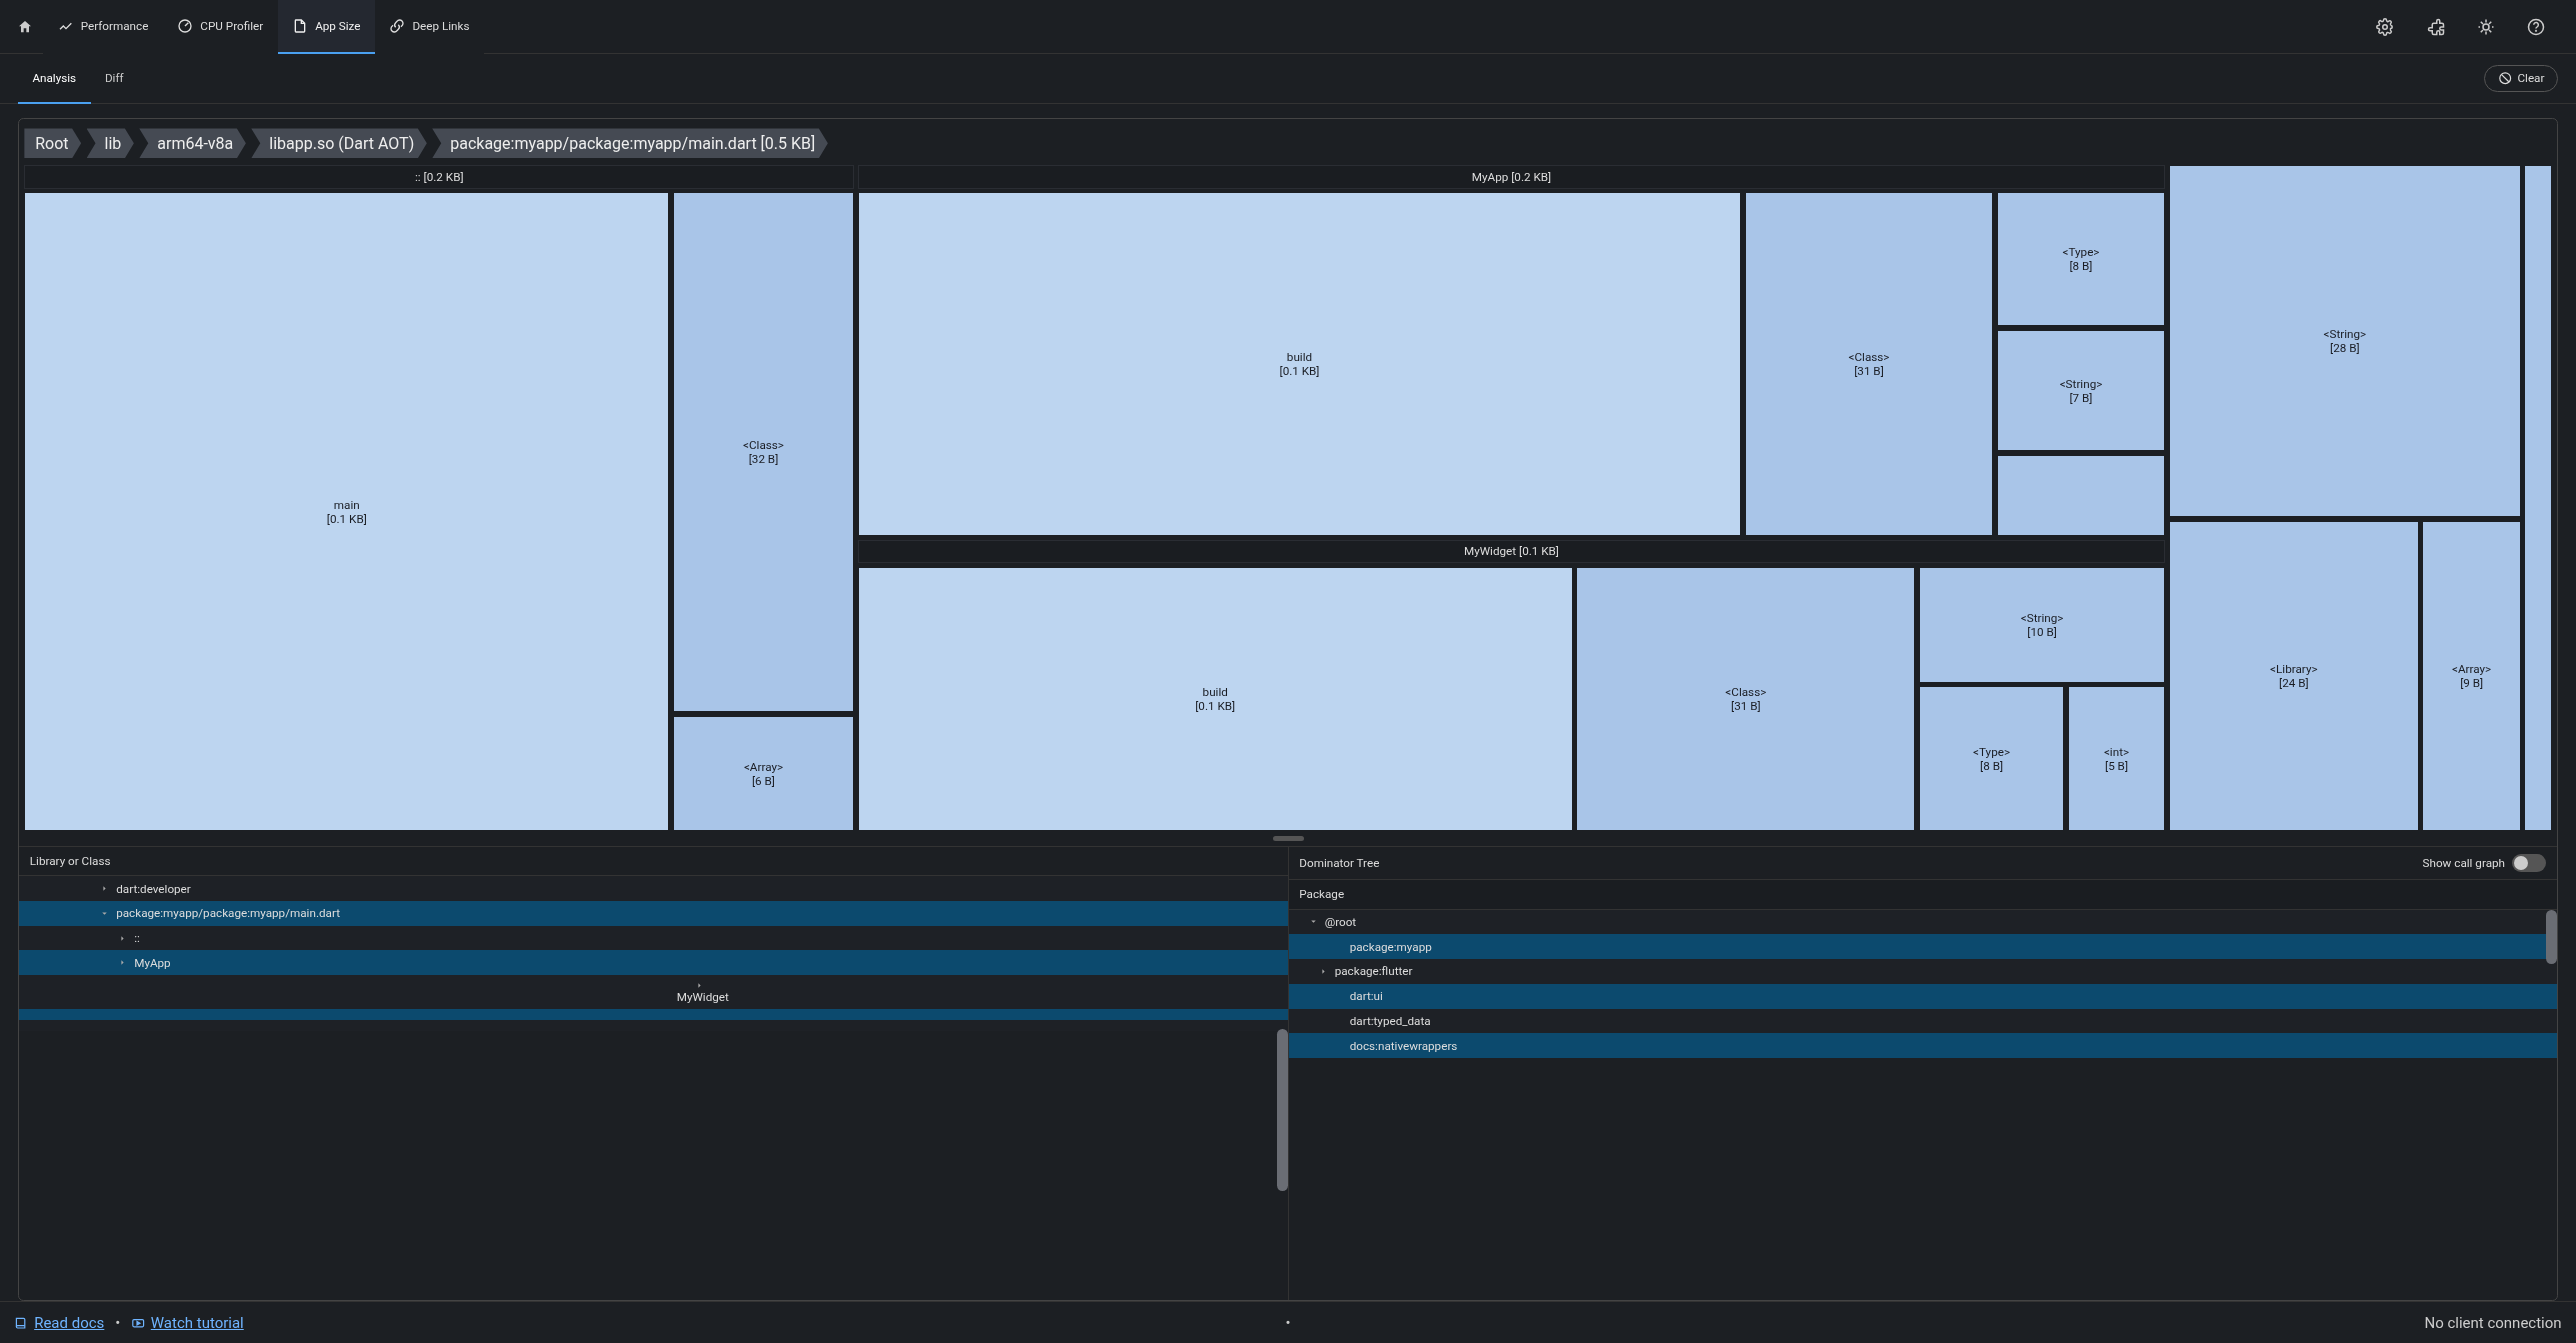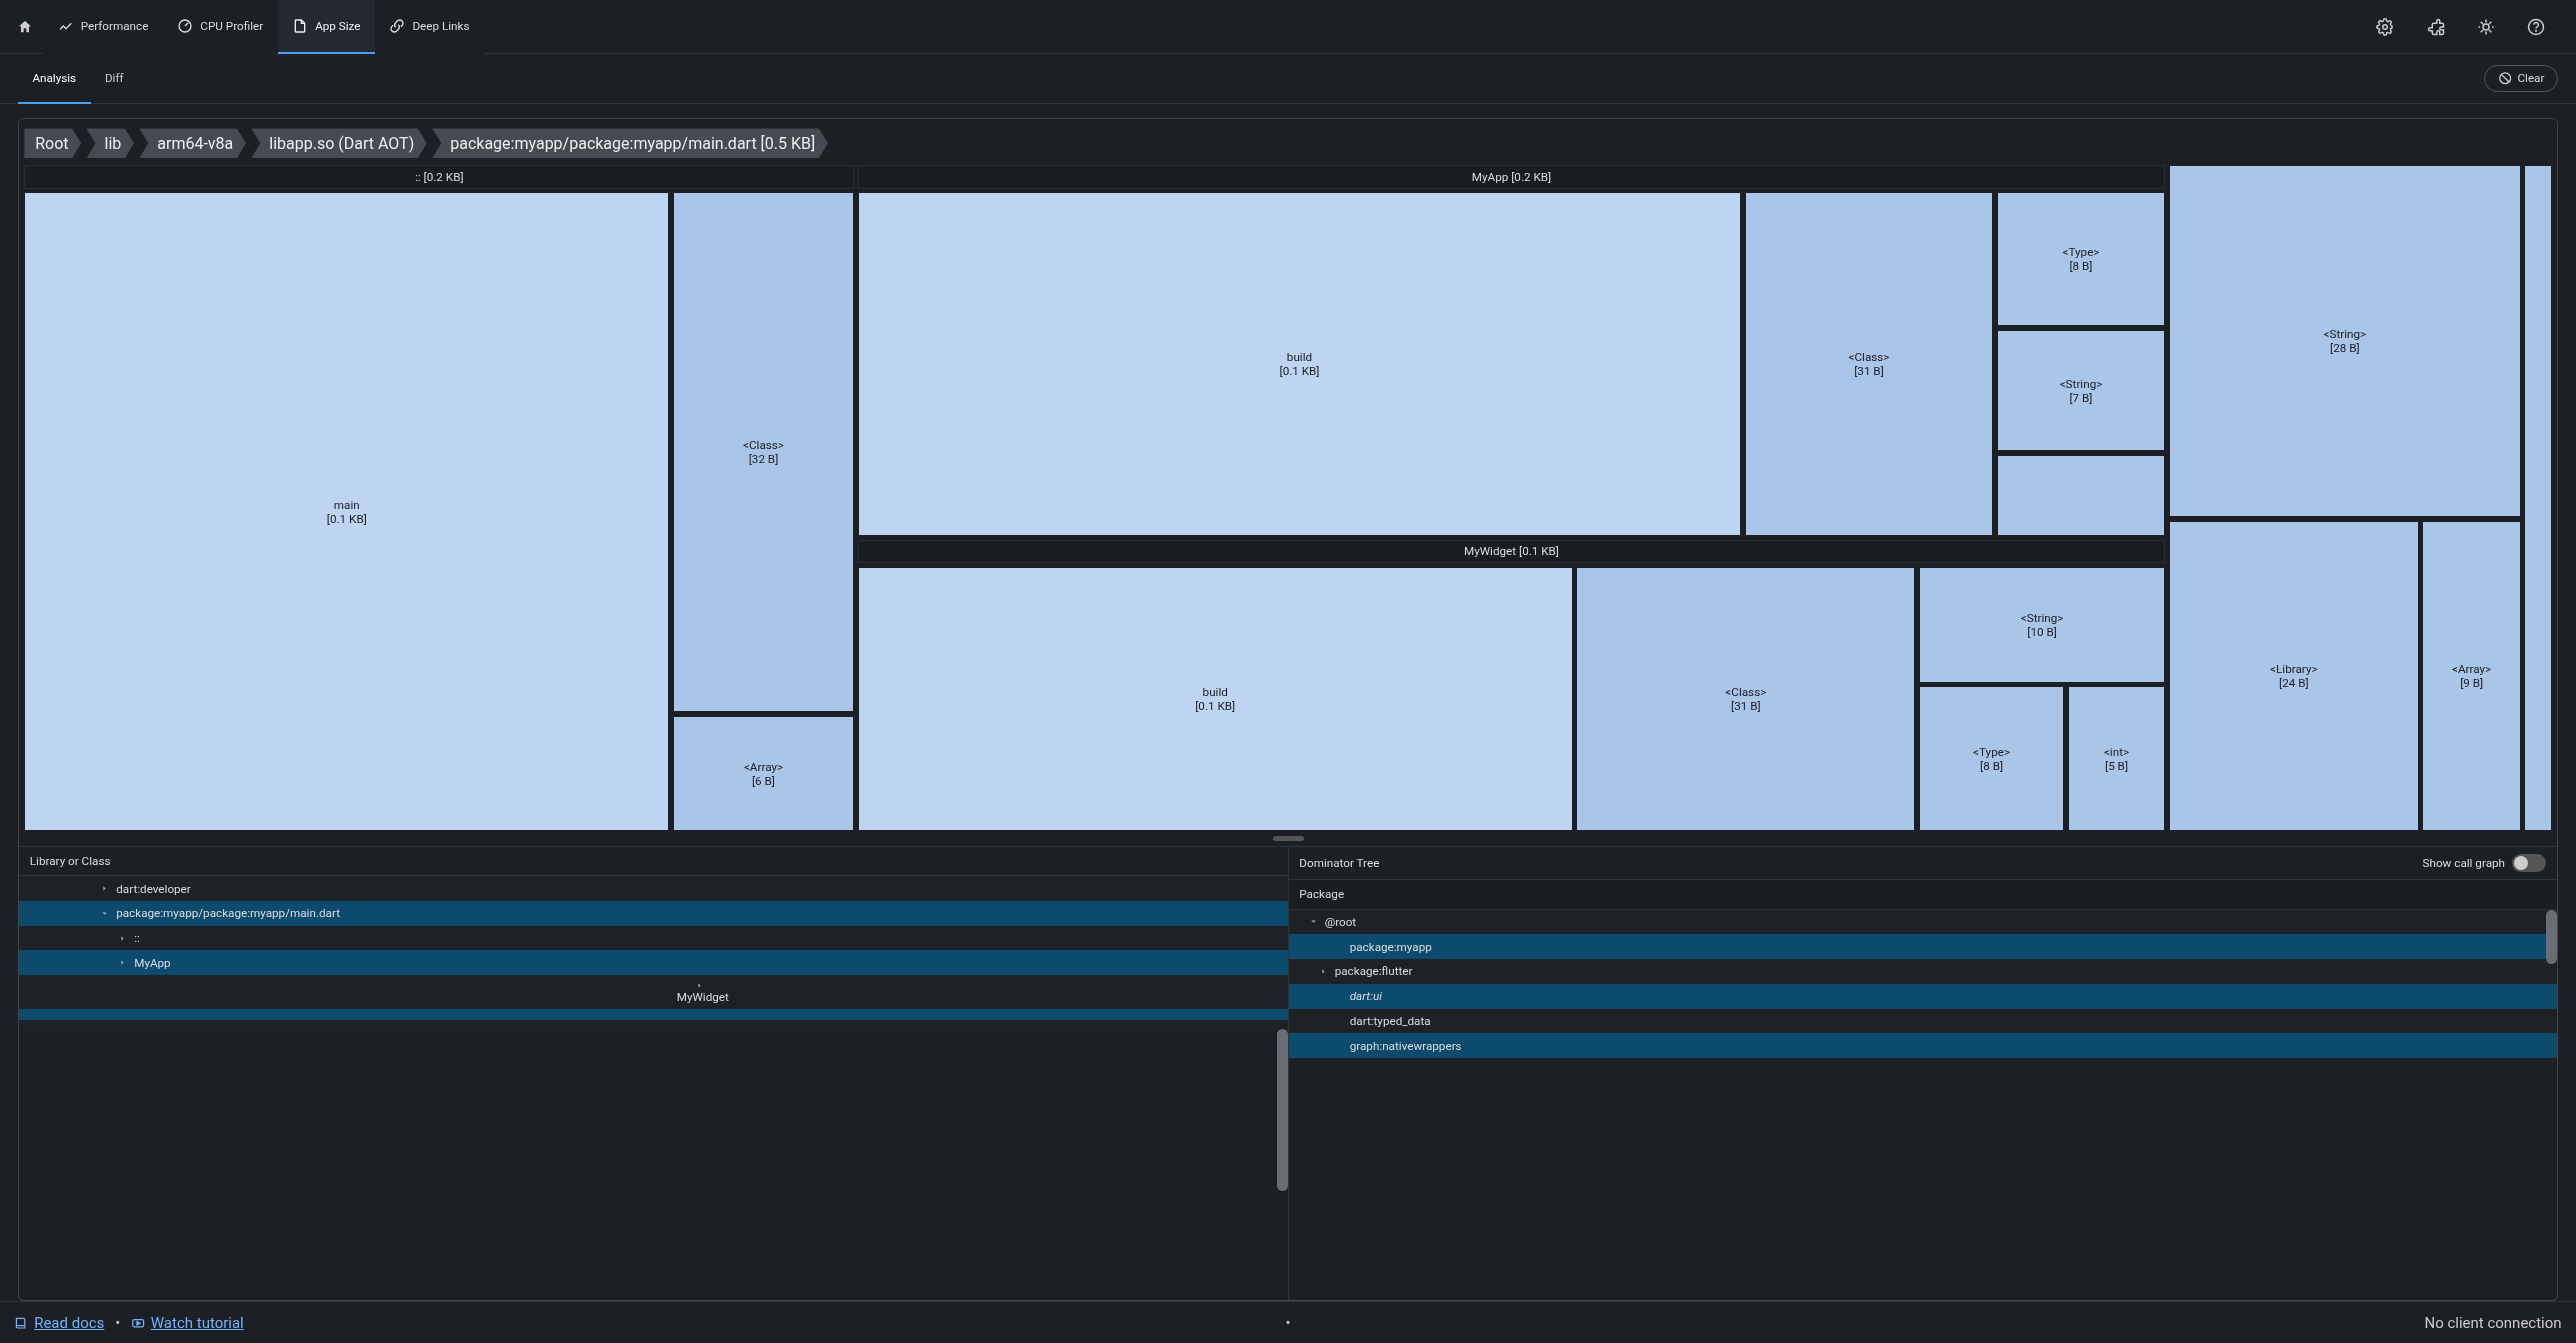--- a/index.html
+++ b/index.html
@@ -529,31 +529,31 @@
               <span>package:myapp</span>
             </div>
             <div class="row odd" style="padding-left: 30px;">
               <span class="chev">
                 <svg width="9" height="9" viewBox="0 0 24 24" fill="currentColor">
                   <path d="M9 6l6 6-6 6z"></path>
                 </svg>
               </span>
               <span>package:flutter</span>
             </div>
-            <div class="row even" style="padding-left: 45px; font-style: italic;">
+            <div class="row even" style="padding-left: 45px;">
               <span class="chev"></span>
               <span>dart:ui</span>
             </div>
             <div class="row odd" style="padding-left: 45px;">
               <span class="chev"></span>
               <span>dart:typed_data</span>
             </div>
             <div class="row even" style="padding-left: 45px;">
               <span class="chev"></span>
-              <span>graph:nativewrappers</span>
+              <span>docs:nativewrappers</span>
             </div>
           </div>
       </div>
     </div>
 
   </div>
 </div>
 
 <div class="footer">
   <span style="margin-right:5.4px;">

